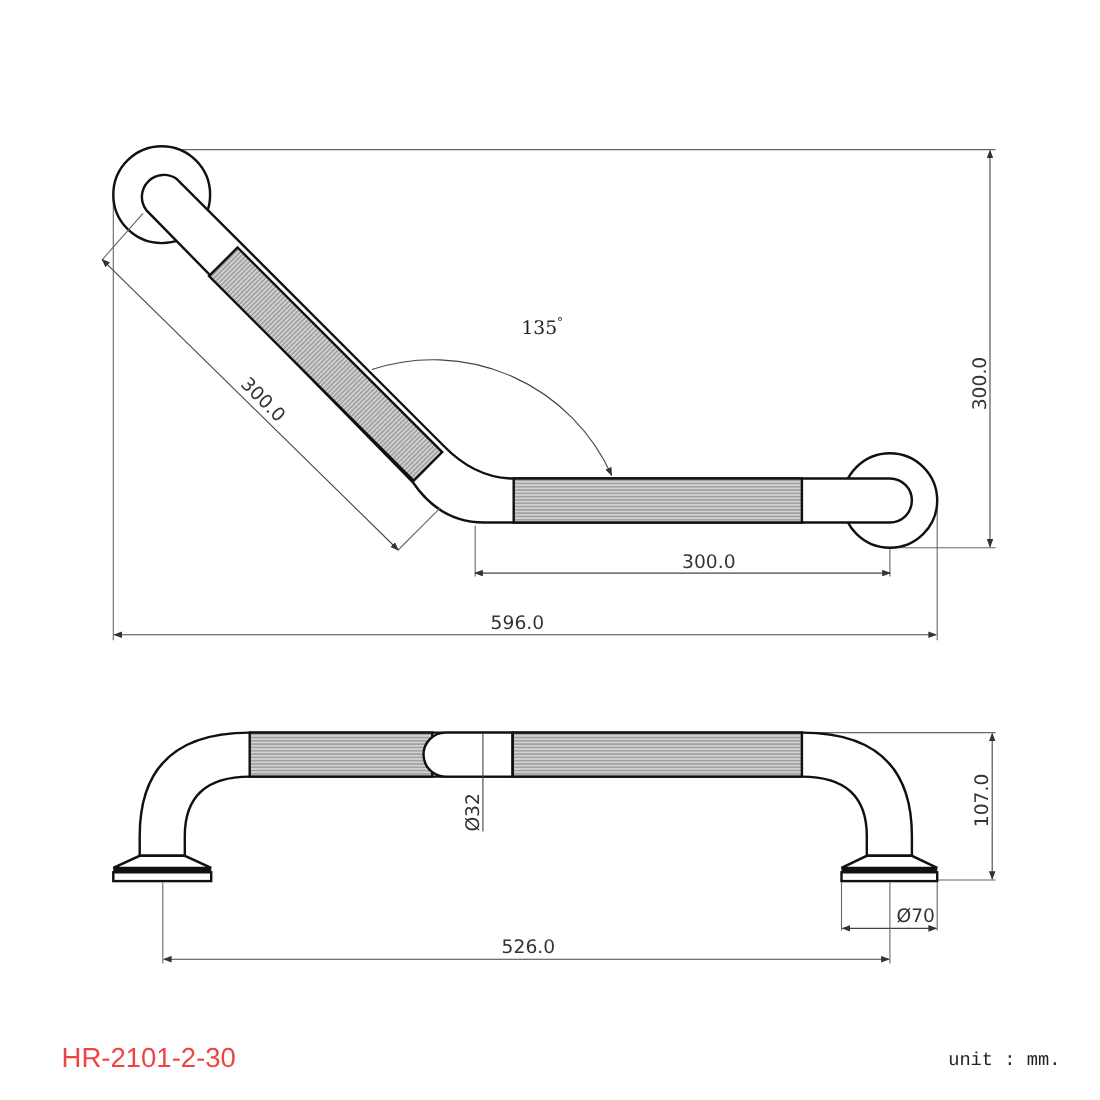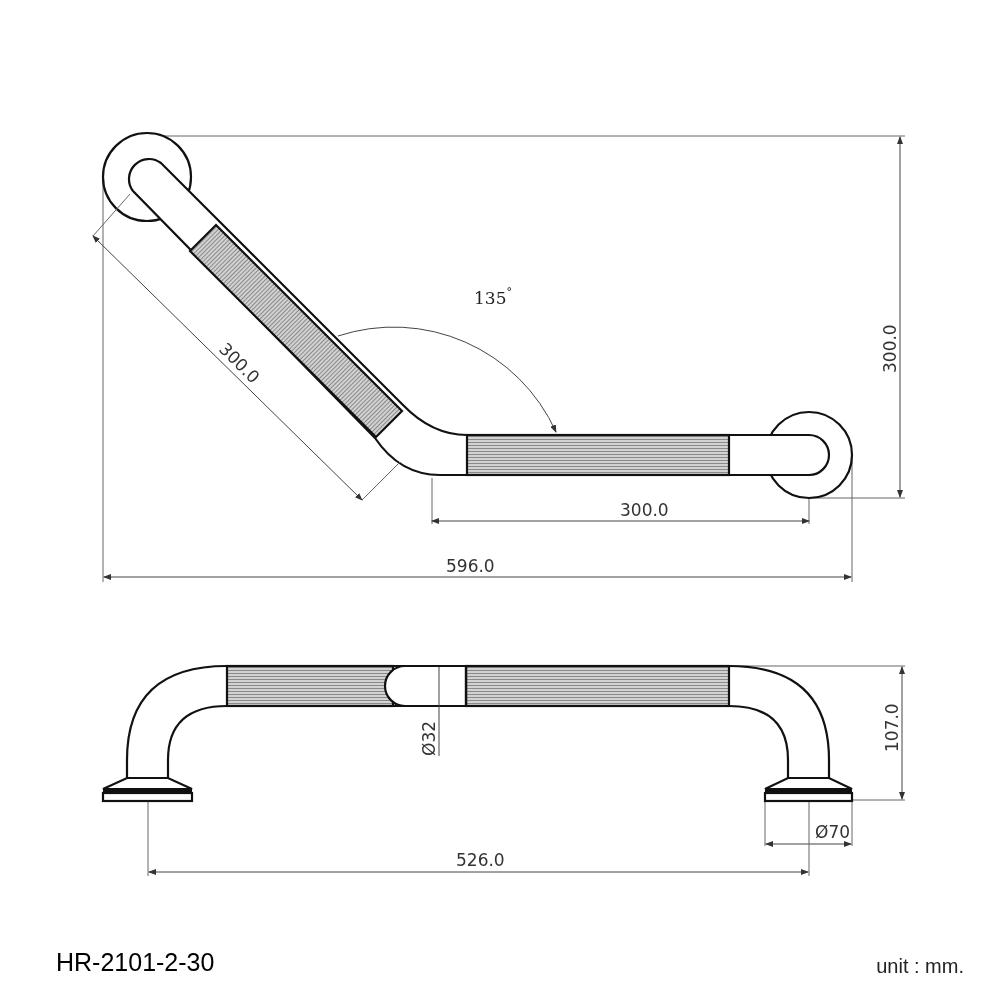--- a/index.html
+++ b/index.html
@@ -1,21 +1,21 @@
 <!DOCTYPE html>
 <html><head>
 <meta charset="utf-8">
 <style>
   html, body { margin: 0; padding: 0; background: #ffffff; }
   body { width: 1000px; height: 1000px; position: relative; overflow: hidden; }
   svg { position: absolute; left: 0; top: 0; }
   .dim-text { font-family: "DejaVu Sans", sans-serif; font-size: 17px; fill: #333; }
   .angle-text { font-family: "DejaVu Serif", serif; font-size: 17px; fill: #222; }
-  .model { position: absolute; left: 56px; top: 948px; font-family: "Liberation Sans", sans-serif; font-size: 25px; color: #000000; }
-  .unit { position: absolute; right: 36px; top: 955px; font-family: Liberation Sans, sans-serif; font-size: 20px; color: #222; }
+  .model { position: absolute; left: 56px; top: 948px; font-family: "Liberation Sans", sans-serif; font-size: 25px; color: #ef4444; }
+  .unit { position: absolute; right: 36px; top: 955px; font-family: Liberation Mono, monospace; font-size: 17px; color: #222; }
   .outline { fill: #fff; stroke: #111; stroke-width: 2.2; }
   .grip { fill: url(#hatchH); stroke: #111; stroke-width: 2.2; }
   .gripD { fill: url(#hatchD); stroke: #111; stroke-width: 2.2; }
   .dim { stroke: #444; stroke-width: 1; fill: none; }
   .ext { stroke: #666; stroke-width: 1; fill: none; }
 </style>
 </head>
 <body>
 
 <svg width="1000" height="1000" viewBox="0 0 1000 1000">

